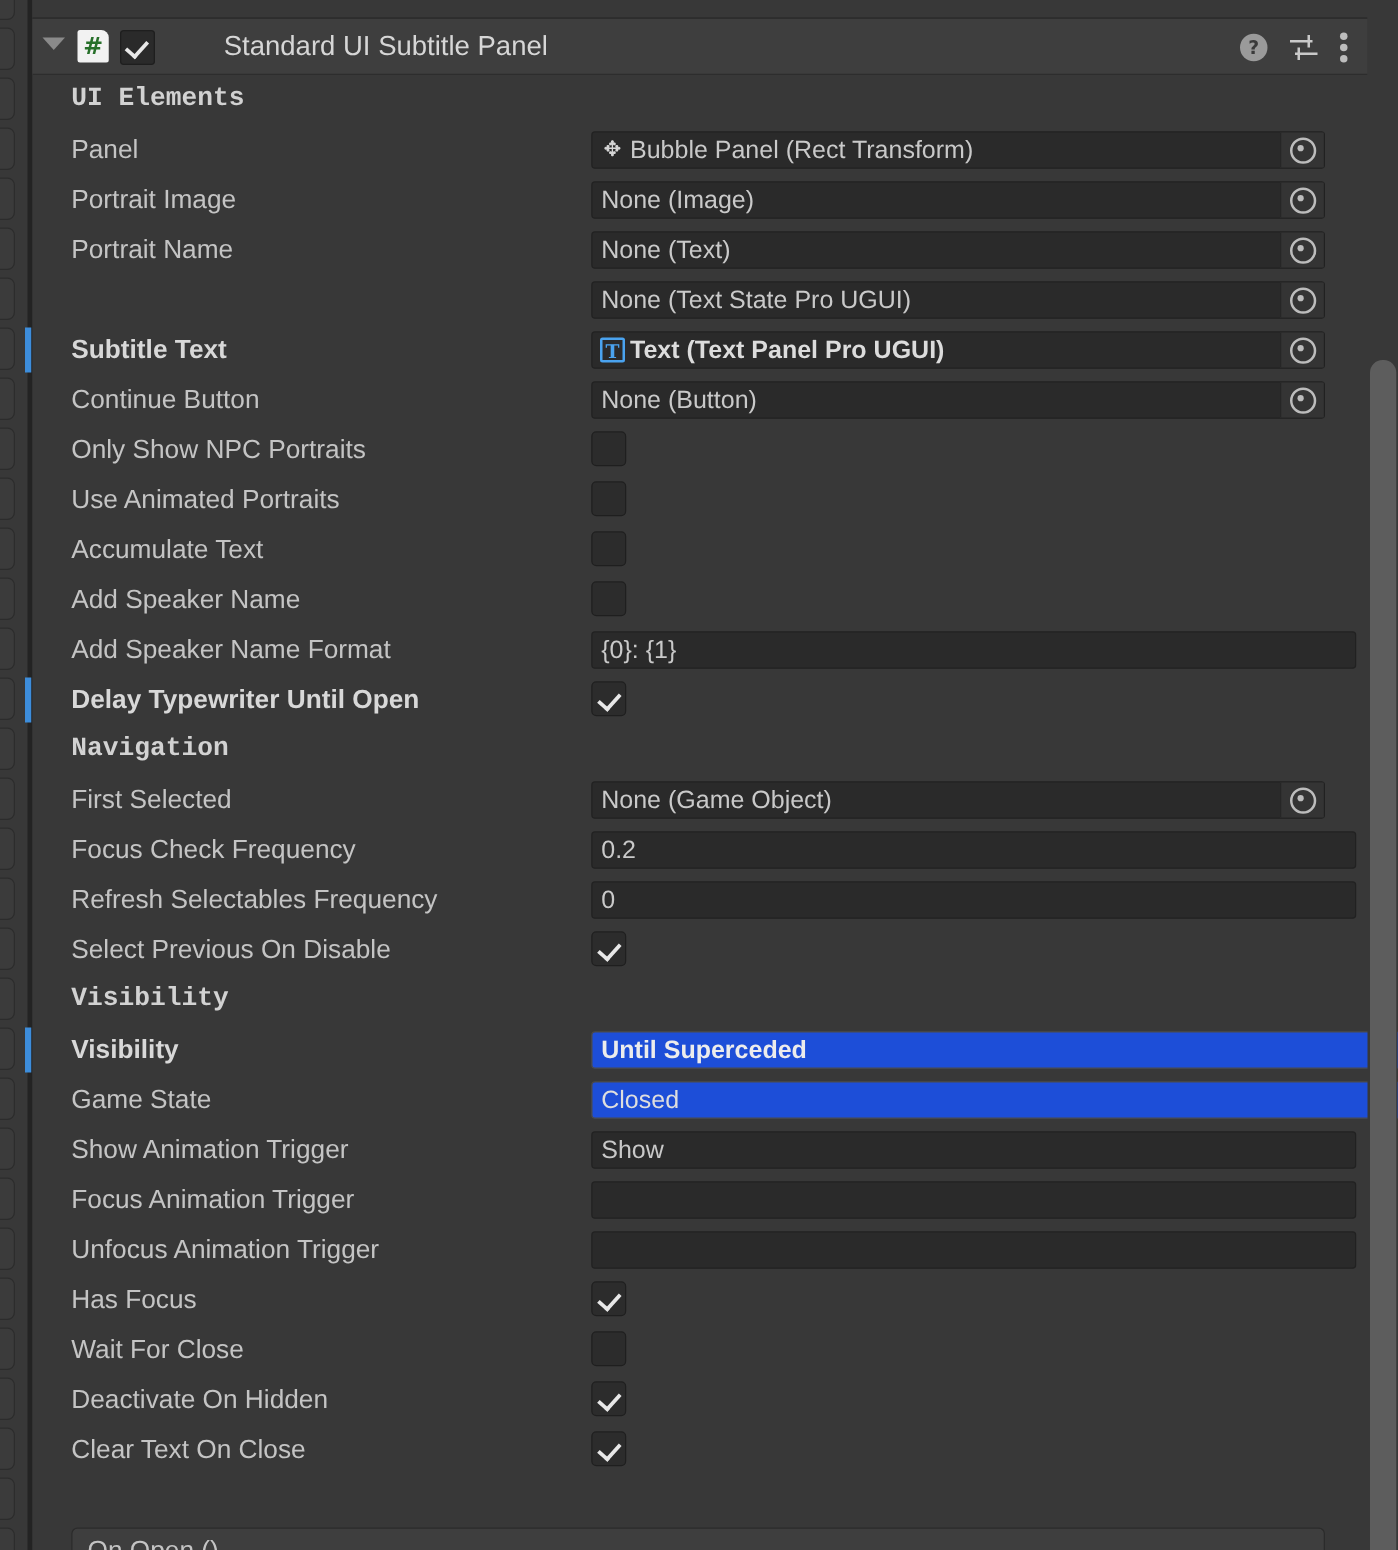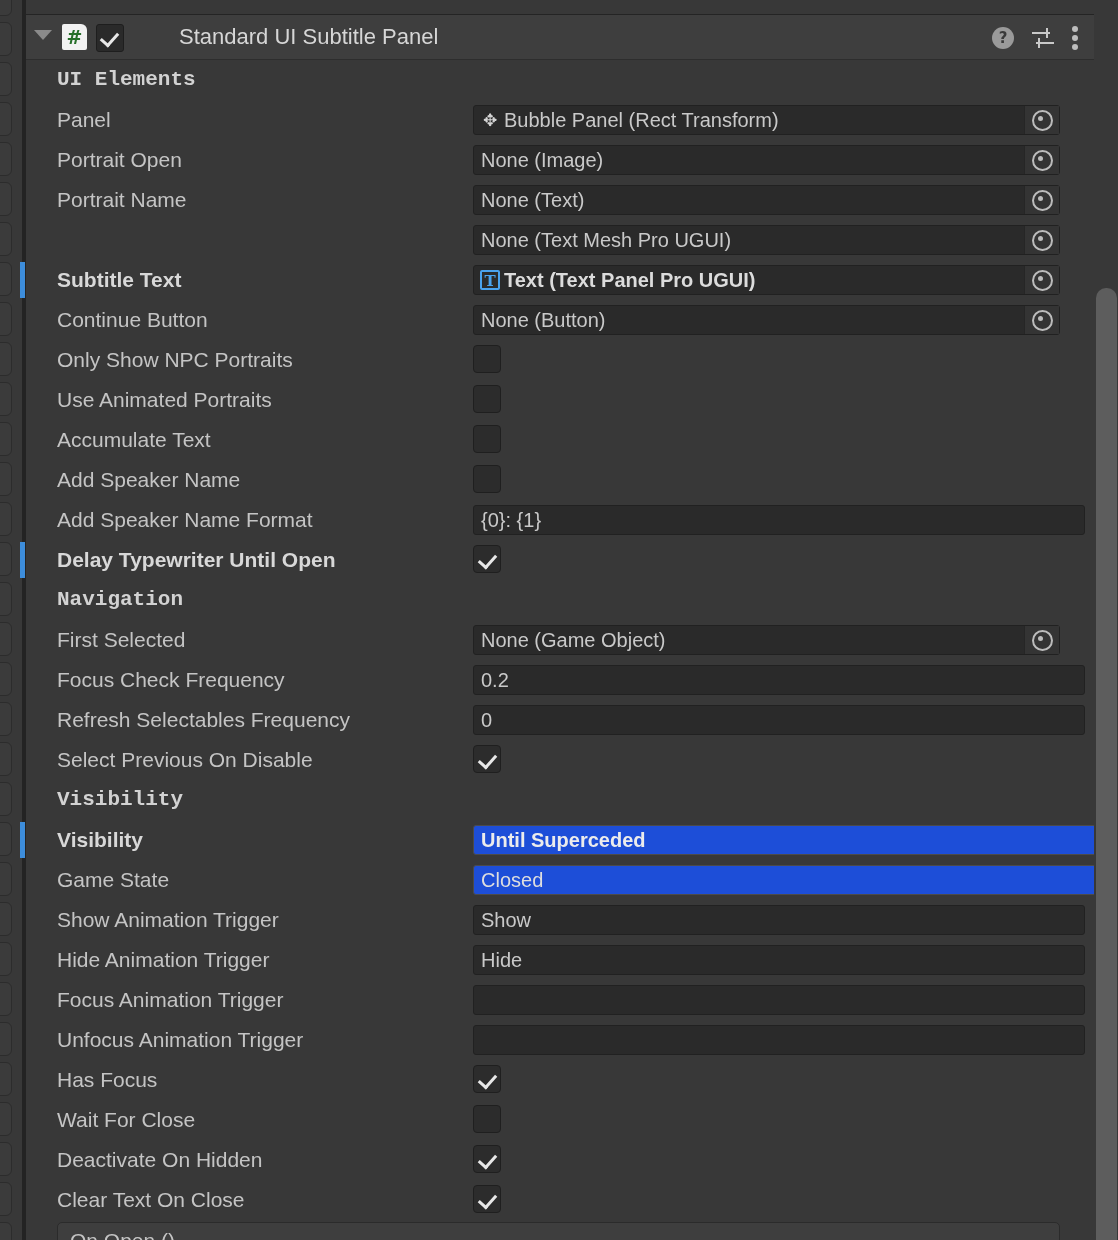--- a/index.html
+++ b/index.html
@@ -438,40 +438,40 @@
             <span class="mini-icon">
               <span class="icon-rect">✥</span>
             </span>
             <span class="obj-text" style="padding-left: 3px;">Bubble Panel (Rect Transform)</span>
             <span class="picker">
               <span class="picker-dot"></span>
             </span>
           </div>
         </div>
         <div class="row">
-          <div class="label">Portrait Open</div>
+          <div class="label">Portrait Image</div>
           <div class="field f-object">
             <span class="obj-text" style="padding-left: 7px;">None (Image)</span>
             <span class="picker">
               <span class="picker-dot"></span>
             </span>
           </div>
         </div>
         <div class="row">
           <div class="label">Portrait Name</div>
           <div class="field f-object">
             <span class="obj-text" style="padding-left: 7px;">None (Text)</span>
             <span class="picker">
               <span class="picker-dot"></span>
             </span>
           </div>
         </div>
         <div class="row">
           <div class="field f-object">
-            <span class="obj-text" style="padding-left: 7px;">None (Text Mesh Pro UGUI)</span>
+            <span class="obj-text" style="padding-left: 7px;">None (Text State Pro UGUI)</span>
             <span class="picker">
               <span class="picker-dot"></span>
             </span>
           </div>
         </div>
         <div class="row">
           <div class="override-bar"></div>
           <div class="label bold">Subtitle Text</div>
           <div class="field f-object bold">
             <span class="mini-icon">
@@ -557,24 +557,20 @@
           <div class="field f-dropdown">
             <span class="dd-text">Closed</span>
             <span class="dd-arrow"></span>
           </div>
         </div>
         <div class="row">
           <div class="label">Show Animation Trigger</div>
           <div class="field f-text">Show</div>
         </div>
         <div class="row">
-          <div class="label">Hide Animation Trigger</div>
-          <div class="field f-text">Hide</div>
-        </div>
-        <div class="row">
           <div class="label">Focus Animation Trigger</div>
           <div class="field f-text"></div>
         </div>
         <div class="row">
           <div class="label">Unfocus Animation Trigger</div>
           <div class="field f-text"></div>
         </div>
         <div class="row">
           <div class="label">Has Focus</div>
           <div class="field f-check on"></div>

